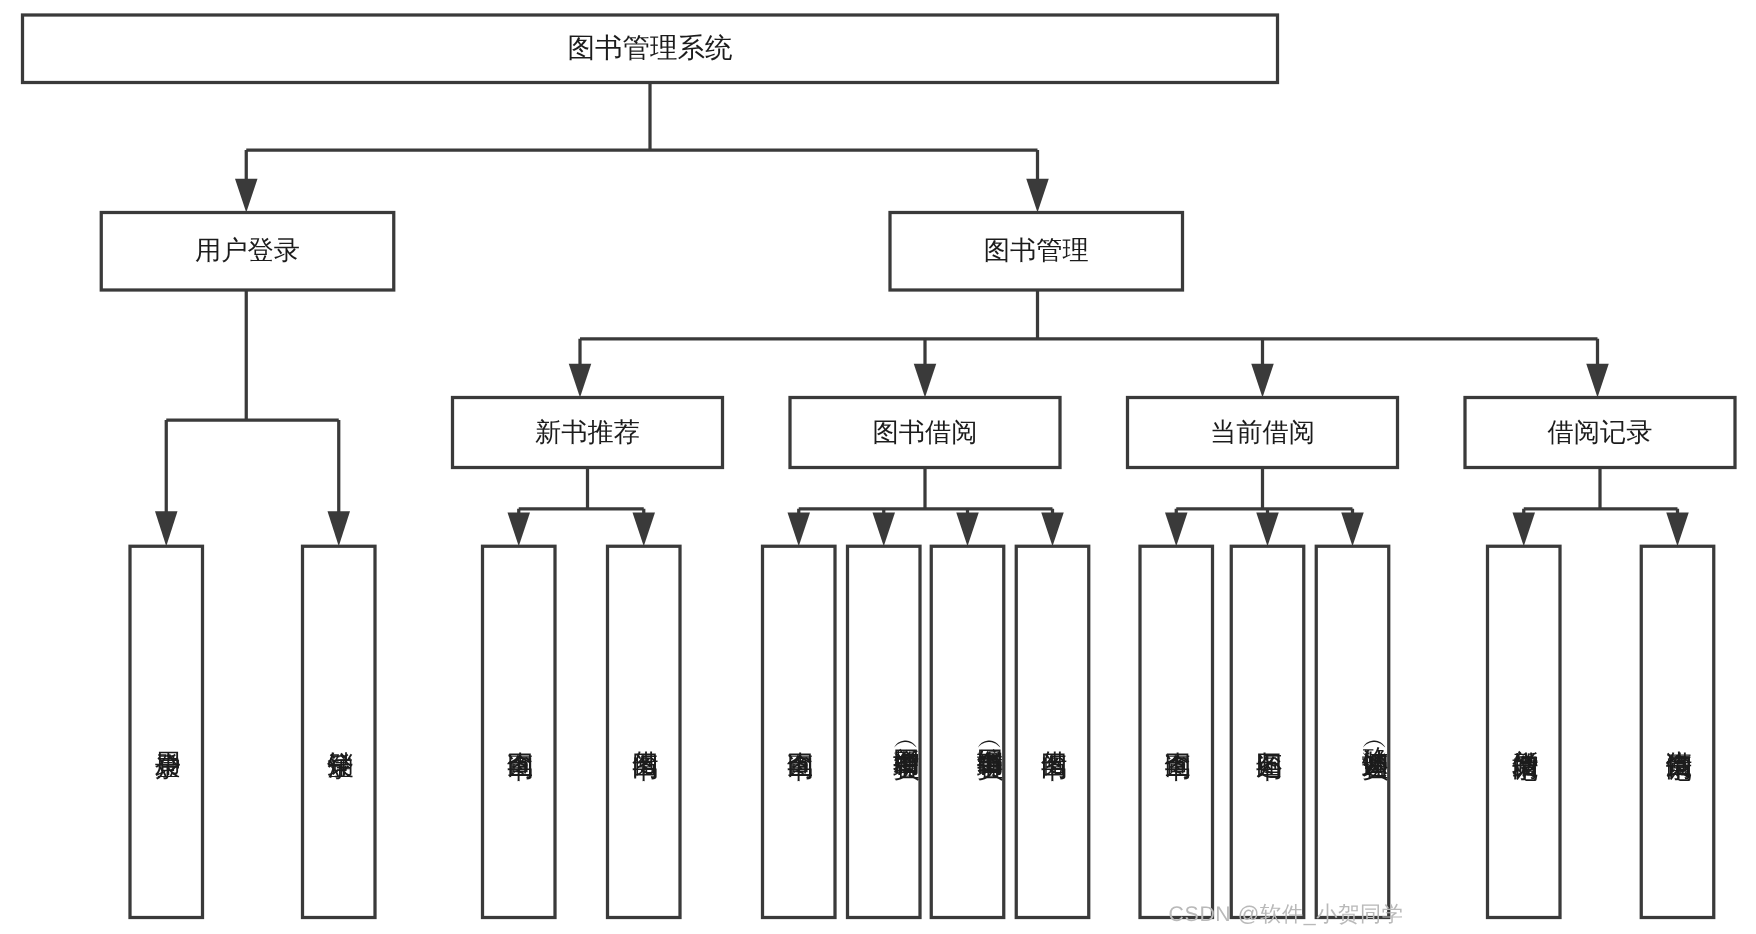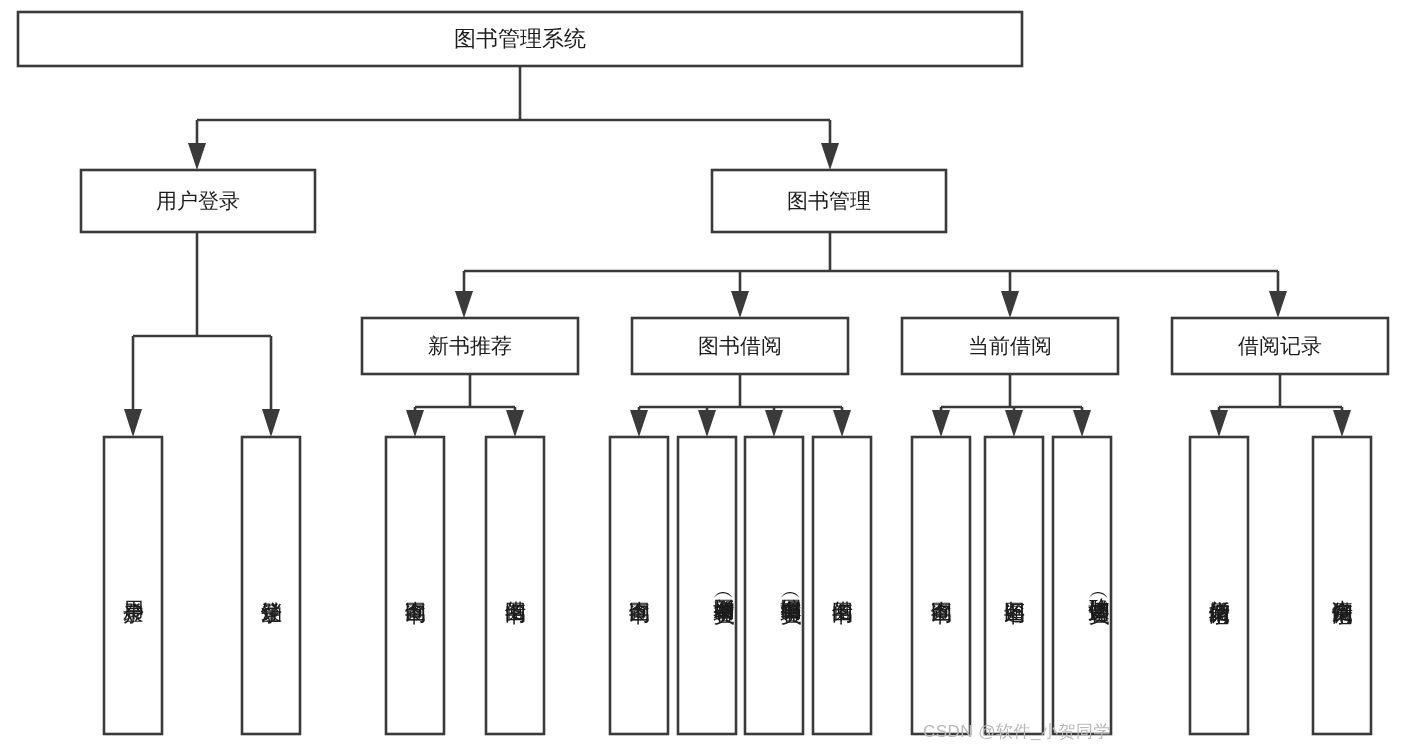--- a/index.html
+++ b/index.html
@@ -63,21 +63,21 @@
     font-size: 21px;
     line-height: 1.18;
     color: #1c1c1c;
     letter-spacing: 1px;
     text-align: center;
     white-space: nowrap;
     pointer-events: none;
   }
   #watermark {
     position: absolute;
-    right: 22px;
+    right: 10px;
     bottom: 4px;
     font-family: "Liberation Sans", "DejaVu Sans", sans-serif;
     font-size: 17px;
     color: #b9b9b9;
     letter-spacing: 0.5px;
     white-space: nowrap;
   }
 </style>
 </head>
 <body>

